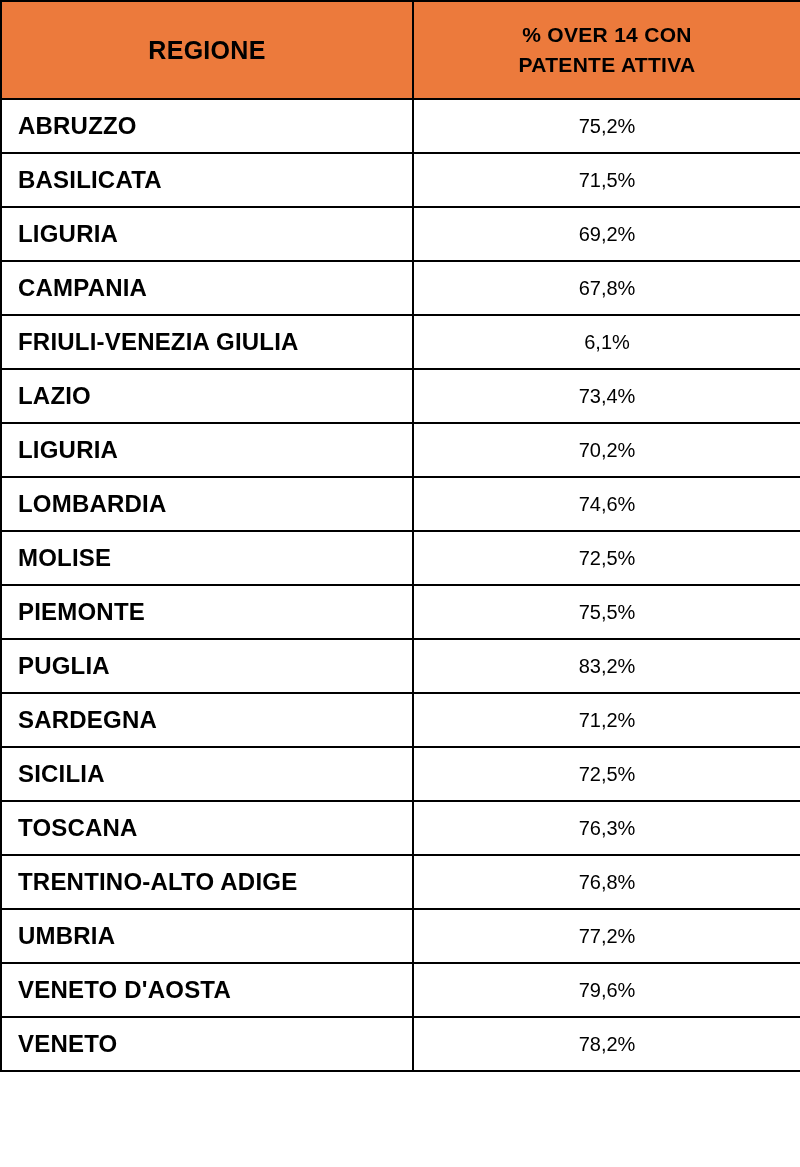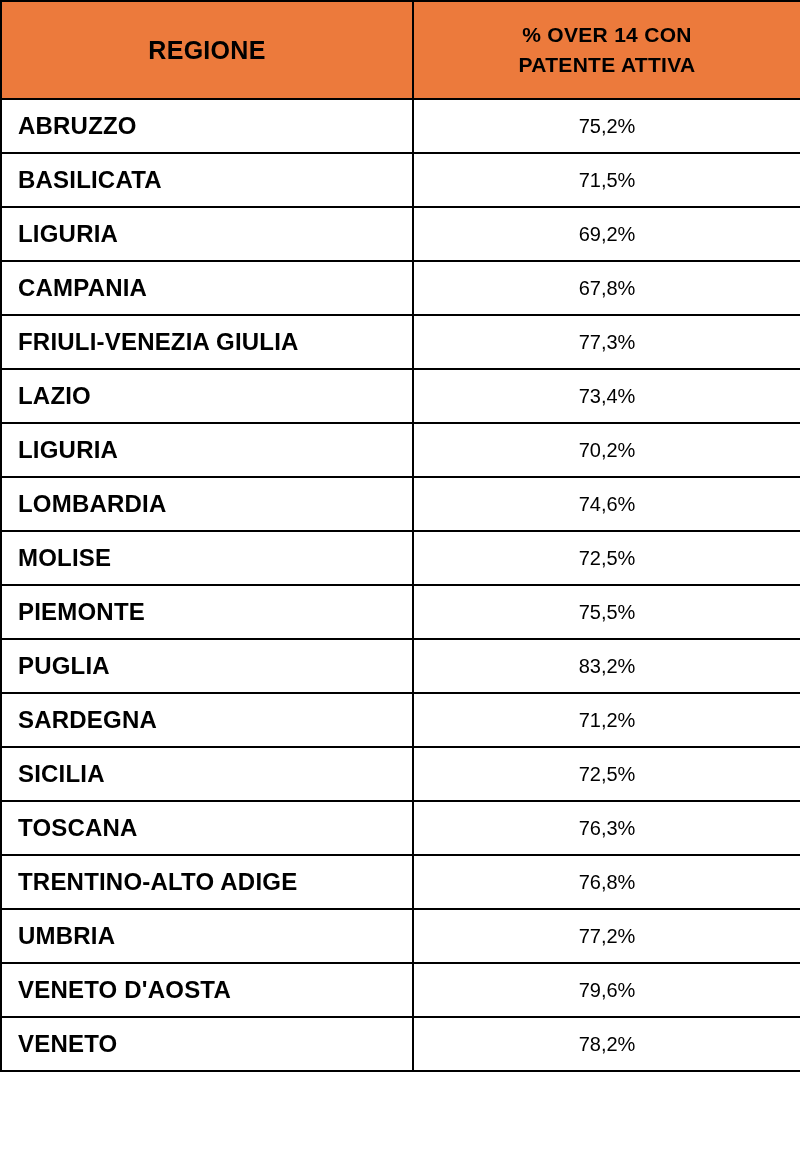--- a/index.html
+++ b/index.html
@@ -95,21 +95,21 @@
         <tr>
           <td class="cell-region">LIGURIA</td>
           <td class="cell-value">69,2%</td>
         </tr>
         <tr>
           <td class="cell-region">CAMPANIA</td>
           <td class="cell-value">67,8%</td>
         </tr>
         <tr>
           <td class="cell-region">FRIULI-VENEZIA GIULIA</td>
-          <td class="cell-value">77,3%</td>
+          <td class="cell-value">6,1%</td>
         </tr>
         <tr>
           <td class="cell-region">LAZIO</td>
           <td class="cell-value">73,4%</td>
         </tr>
         <tr>
           <td class="cell-region">LIGURIA</td>
           <td class="cell-value">70,2%</td>
         </tr>
         <tr>

